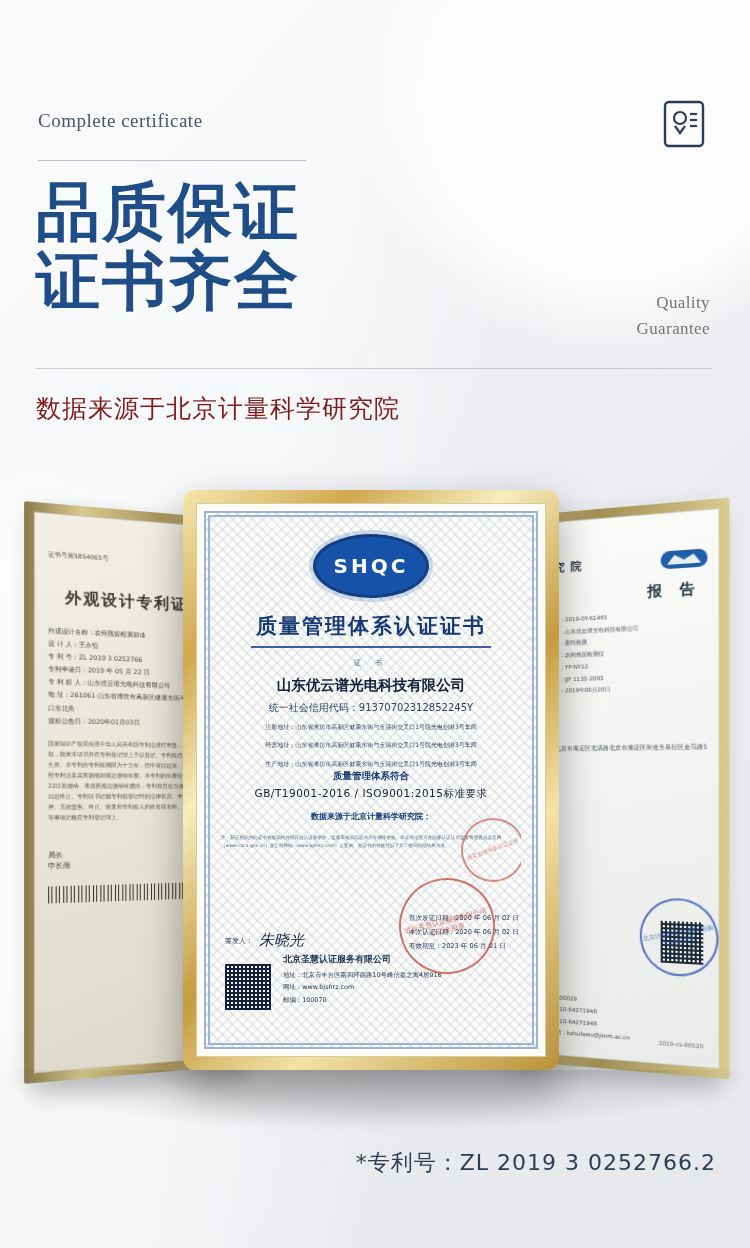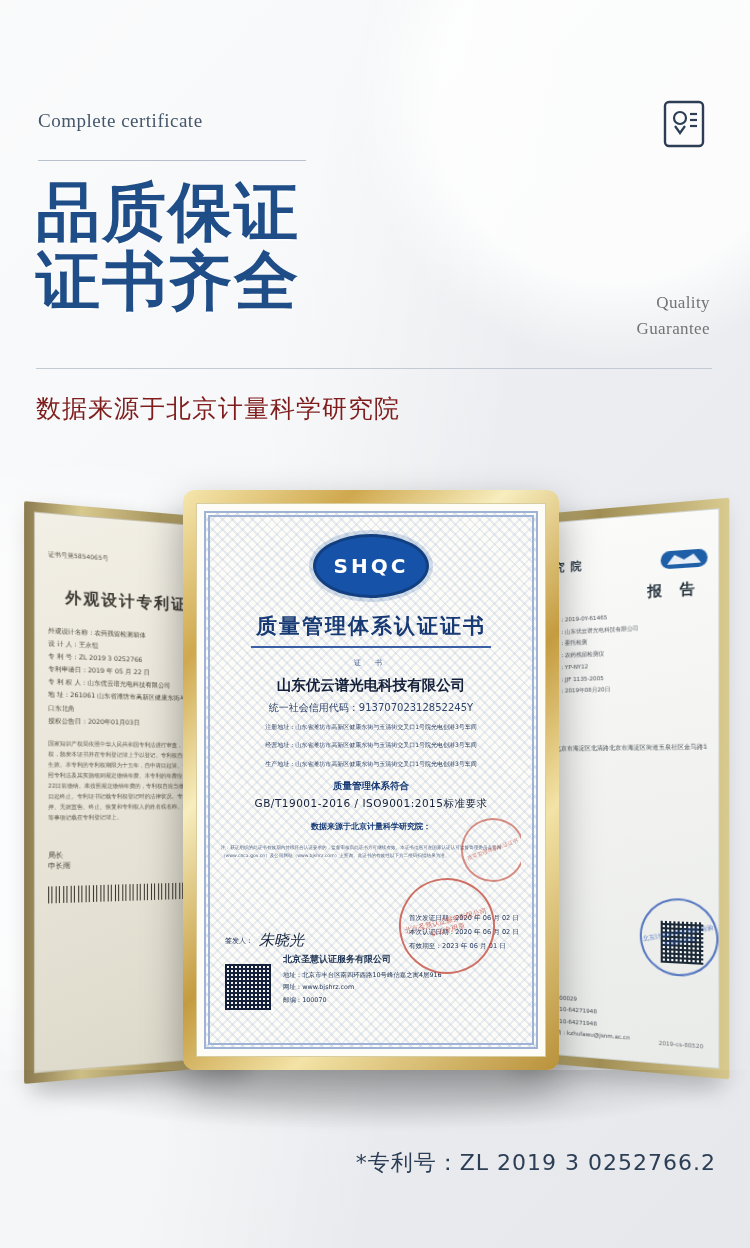--- a/index.html
+++ b/index.html
@@ -142,21 +142,21 @@
     display:flex;align-items:center;justify-content:center;
     color:#fff;font-weight:bold;font-size:20px;letter-spacing:3px;
     box-shadow:0 0 0 4px rgba(21,82,168,.18);
   }
   .cc-title{font-size:21px;font-weight:bold;letter-spacing:2px;margin:14px 0 6px;color:#173a74;}
   .cc-underline{width:240px;height:2px;background:#3b5fa5;margin:0 auto 10px;}
   .cc-sub{font-size:7px;color:#3d5party;color:#3d5a8c;letter-spacing:6px;text-align:center;}
   .cc-company{font-size:14.5px;font-weight:bold;margin:8px 0 6px;color:#14203a;}
   .cc-code{font-size:10px;color:#2f4268;}
   .cc-lines{font-size:6px;line-height:2.05;color:#2d3f63;margin-top:6px;}
-  .cc-std-label{font-size:9.5px;font-weight:bold;margin-top:10px;color:#173a74;font-family:Liberation Serif, serif;}
+  .cc-std-label{font-size:9.5px;font-weight:bold;color:#173a74;font-family:Liberation Serif, serif;}
   .cc-std{font-size:10.5px;font-weight:normal;margin-top:4px;color:#14203a;letter-spacing:.5px;}
   .cc-scope-label{font-size:8px;font-weight:bold;margin-top:10px;color:#173a74;}
   .cc-scope{font-size:11.5px;line-height:1.75;margin-top:6px;color:#16233d;}
   .cc-note{font-size:4.6px;line-height:1.7;color:#5a6a86;text-align:left;margin-top:12px;}
   .cc-dates{position:absolute;right:2px;bottom:78px;text-align:left;font-size:6.6px;line-height:2.1;color:#1f3357;}
   .cc-sign{position:absolute;left:4px;bottom:82px;font-size:7px;color:#1f3357;display:flex;gap:6px;align-items:center;}
   .cc-sign .scrawl{font-family:"DejaVu Serif", serif;font-style:italic;font-size:15px;color:#15243f;}
   .cc-issuer{position:absolute;left:62px;bottom:26px;text-align:left;font-size:6.4px;line-height:1.95;color:#223655;}
   .cc-issuer b{font-size:9px;margin-top:36px;}
   .cc-qr{position:absolute;left:4px;bottom:22px;width:46px;height:46px;background-color:#fff;

